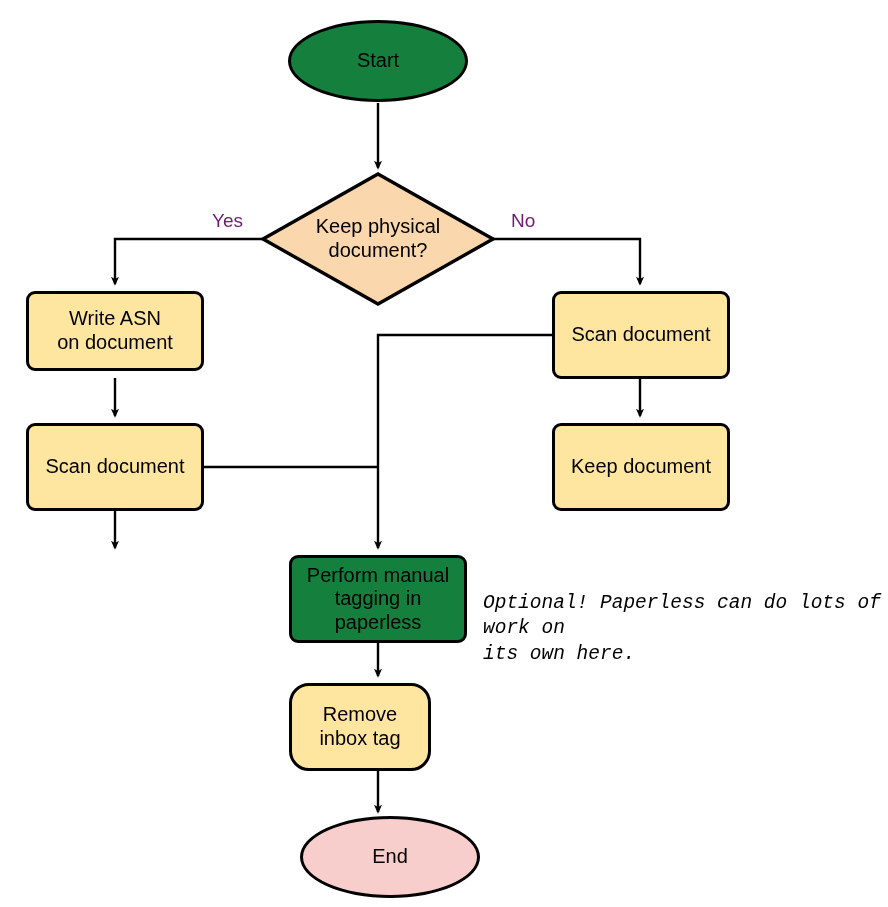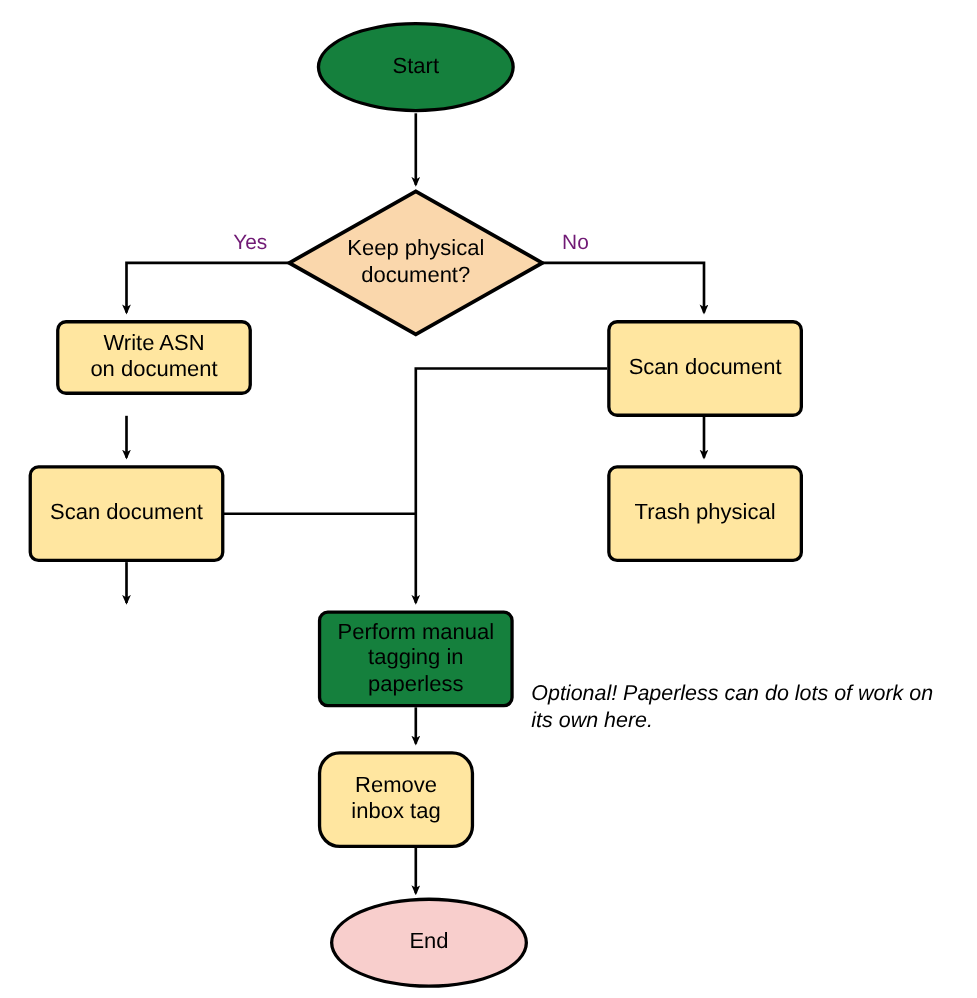--- a/index.html
+++ b/index.html
@@ -109,49 +109,49 @@
   <div class="node node-terminator" style="left:288px; top:20px; width:180px; height:82px; background:#15803d;">
     <span>Start</span>
   </div>
 
   <div class="node-decision-label" style="left:288px; top:212px; width:180px; height:54px;">Keep physical
 document?</div>
 
   <span class="edge-label" style="left:209px; top:210px;">Yes</span>
   <span class="edge-label" style="left:508px; top:210px;">No</span>
 
-  <div class="node node-process" style="left:26px; top:291px; width:178px; height:68px; background:#ffe6a0;margin-left:25px;">
+  <div class="node node-process" style="left:26px; top:291px; width:178px; height:80px; background:#ffe6a0;">
     <span>Write ASN
 on document</span>
   </div>
 
   <div class="node node-process" style="left:26px; top:423px; width:178px; height:88px; background:#ffe6a0;">
     <span>Scan document</span>
   </div>
 
 
   <div class="node node-process" style="left:552px; top:291px; width:178px; height:88px; background:#ffe6a0;">
     <span>Scan document</span>
   </div>
 
   <div class="node node-process" style="left:552px; top:423px; width:178px; height:88px; background:#ffe6a0;">
-    <span>Trash physical</span>
+    <span>Keep document</span>
   </div>
 
   <div class="node node-process" style="left:289px; top:555px; width:178px; height:88px; background:#15803d;">
     <span>Perform manual
 tagging in
 paperless</span>
   </div>
 
   <div class="node node-process" style="left:289px; top:683px; width:142px; height:88px; background:#ffe6a0;border-radius:20px;">
     <span>Remove
 inbox tag</span>
   </div>
 
   <div class="node node-terminator" style="left:300px; top:816px; width:180px; height:82px; background:#f8cecc;">
     <span>End</span>
   </div>
 
-  <div class="note" style="left:483px; top:618px; width:400px;">Optional! Paperless can do lots of work on
+  <div class="note" style="left:483px; top:591px; width:400px;font-family:Liberation Mono, monospace;">Optional! Paperless can do lots of work on
 its own here.</div>
 
 </div>
 
 </body></html>

